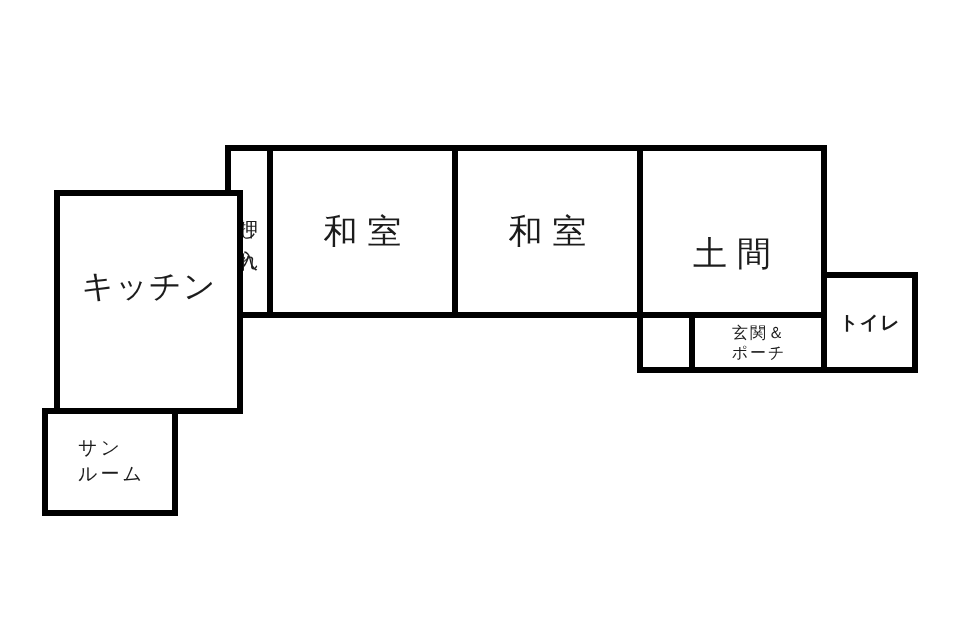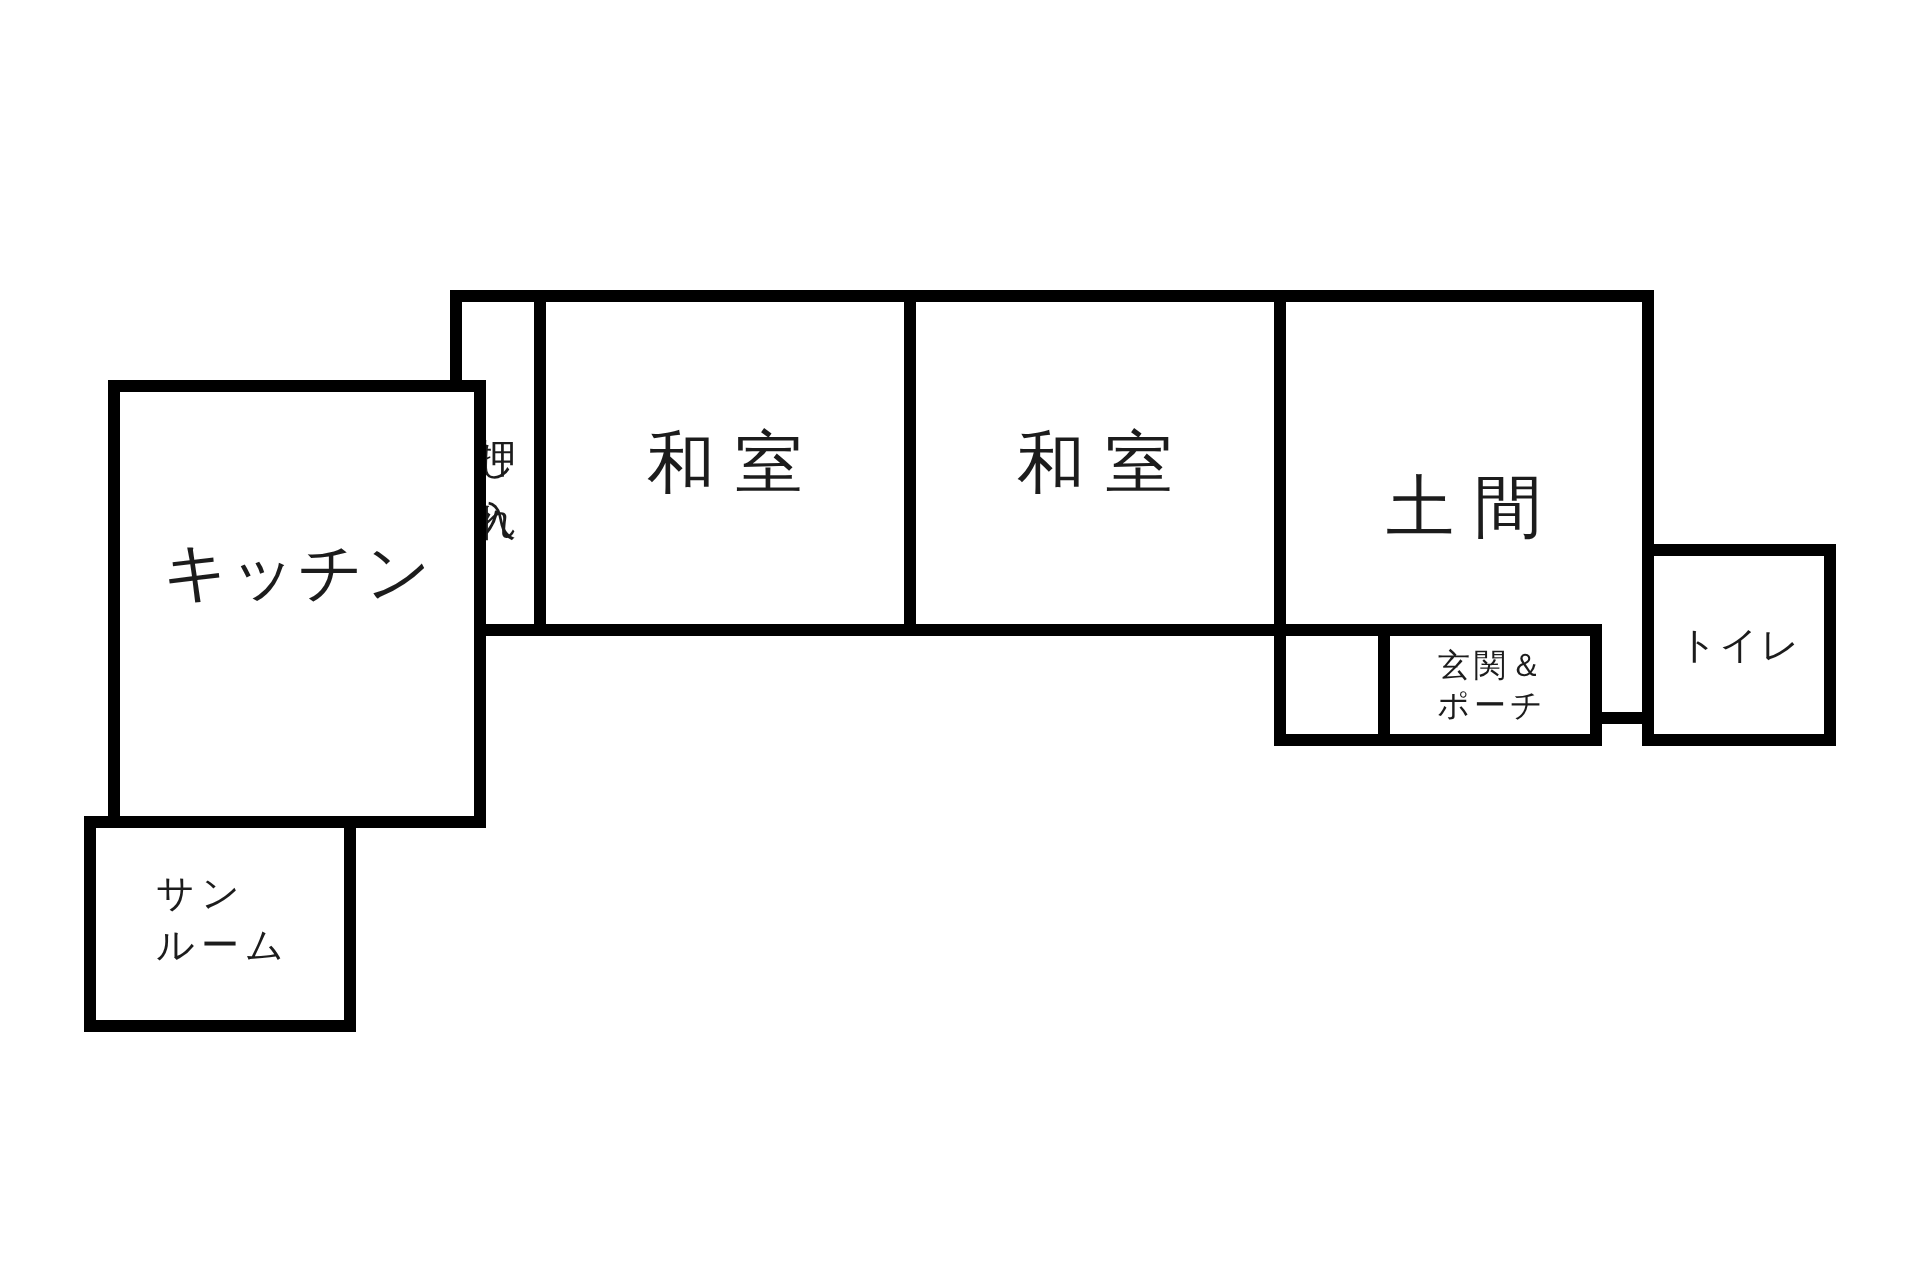--- a/index.html
+++ b/index.html
@@ -43,27 +43,27 @@
                         font-size: 32px; padding-bottom: 30px; font-family: Liberation Serif, serif; }
   #room-kitchen .label { letter-spacing: 1px; margin-right: -1px; }
 
   
   #room-engawa        { left: 225px; top: 312px; width: 418px; height: 61px;
                         font-size: 34px; }
   #room-engawa .label { letter-spacing: 5px; margin-right: -5px; margin-left: 62px; }
 
   #room-vestibule     { left: 637px; top: 312px; width: 58px;  height: 61px; }
 
-  #room-genkan        { left: 689px; top: 312px; width: 112px; height: 61px;
+  #room-genkan        { left: 689px; top: 312px; width: 138px; height: 61px;
                         font-size: 16px; line-height: 20px; text-align: center; }
   #room-genkan .label { letter-spacing: 2px; margin-right: -2px; }
 
   #room-toilet        { left: 821px; top: 272px; width: 97px;  height: 101px;
                         font-size: 19px; }
-  #room-toilet .label { letter-spacing: 1px; margin-right: -1px; }
+  #room-toilet .label { letter-spacing: 1px; margin-right: -1px; font-weight: bold; }
 
   #room-sunroom       { left: 42px;  top: 408px; width: 136px; height: 108px;
                         font-size: 19px; line-height: 26px; text-align: left;
                         padding-bottom: 4px; }
   #room-sunroom .label { letter-spacing: 3px; margin-right: -3px; }
 </style>
 </head>
 <body>
 
 <div class="plan">

